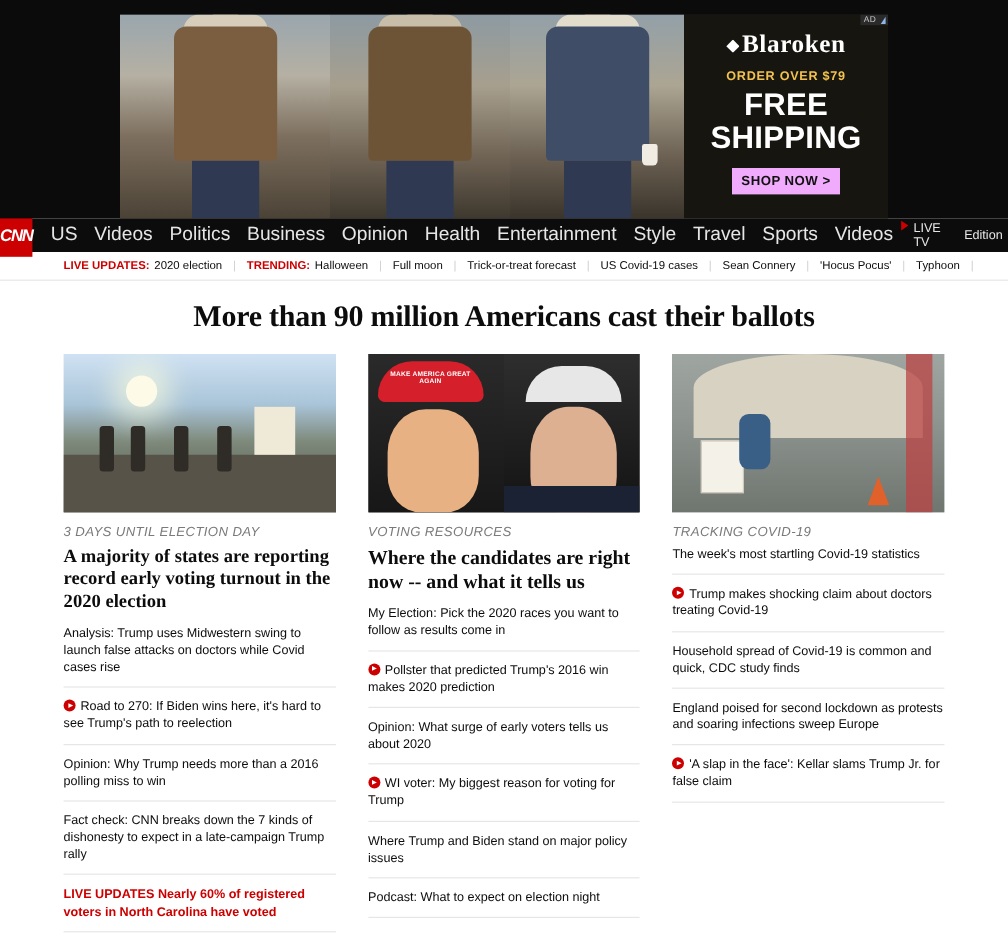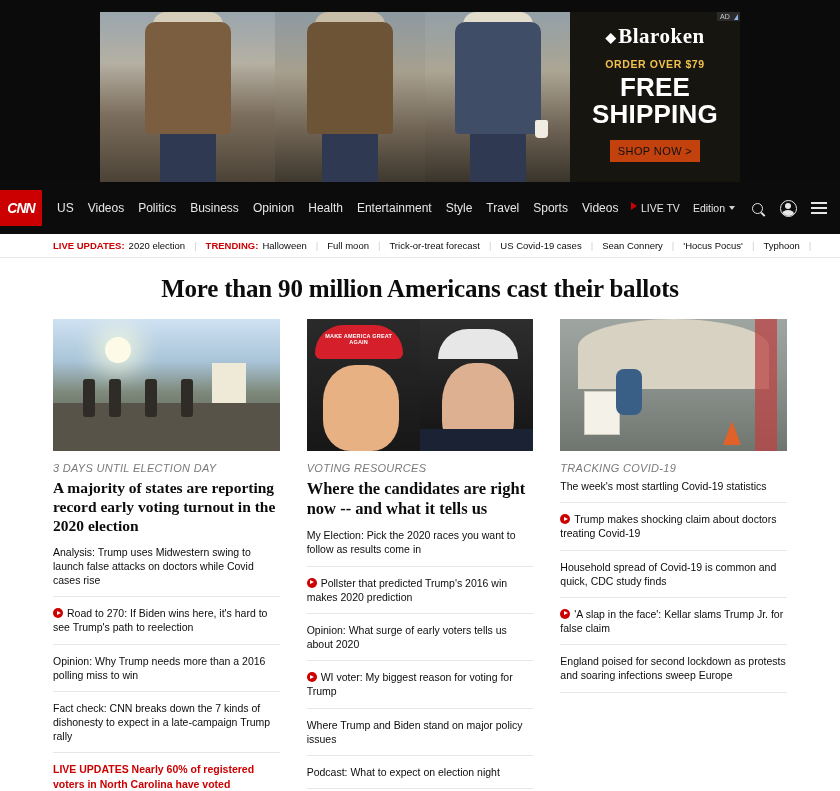--- a/index.html
+++ b/index.html
@@ -138,31 +138,31 @@
     font-size: 26px;
     font-weight: bold;
     color: #ffffff;
     letter-spacing: .2px;
     margin-top: 4px;
     line-height: 1.05;
   }
   .ad-cta {
     display: inline-block;
     margin-top: 11px;
-    background: #c2410c;
+    background: #f0abfc;
     color: #111;
     font-size: 11px;
-    font-weight: normal;
+    font-weight: bold;
     padding: 5px 8px;
     letter-spacing: .4px;
   }
 
   
   .nav {
-    height: 52px;
+    height: 28px;
     background: #0c0c0c;
     display: flex;
     align-items: center;
     padding: 0 12px 0 0;
     color: #e6e6e6;
   }
   .cnn-logo {
     width: 42px; height: 36px;
     background: #cc0000;
     display: flex;
@@ -170,21 +170,21 @@
     justify-content: center;
     font-family: "Liberation Sans", sans-serif;
     font-weight: bold;
     font-size: 14px;
     color: #fff;
     letter-spacing: -1px;
     font-style: italic;
   }
   .nav-items { display: flex; align-items: center; margin-left: 8px; }
   .nav-item {
-    font-size: 12px;
+    font-size: 16px;
     color: #e6e6e6;
     padding: 0 7px;
     line-height: 36px;
     white-space: nowrap;
     text-align: right;
   }
   .nav-right {
     margin-left: auto;
     display: flex;
     align-items: center;
@@ -554,20 +554,20 @@
       <div class="item">
         <span>The week's most startling Covid-19 statistics</span>
       </div>
       <div class="item">
         <span class="vid-dot"></span><span>Trump makes shocking claim about doctors treating Covid-19</span>
       </div>
       <div class="item">
         <span>Household spread of Covid-19 is common and quick, CDC study finds</span>
       </div>
       <div class="item">
+        <span>England poised for second lockdown as protests and soaring infections sweep Europe</span>
+      </div>
+      <div class="item">
         <span class="vid-dot"></span><span>'A slap in the face': Kellar slams Trump Jr. for false claim</span>
-      </div>
-      <div class="item">
-        <span>England poised for second lockdown as protests and soaring infections sweep Europe</span>
       </div>
     </div>
   </div>
 </div>
 
 </body></html>

